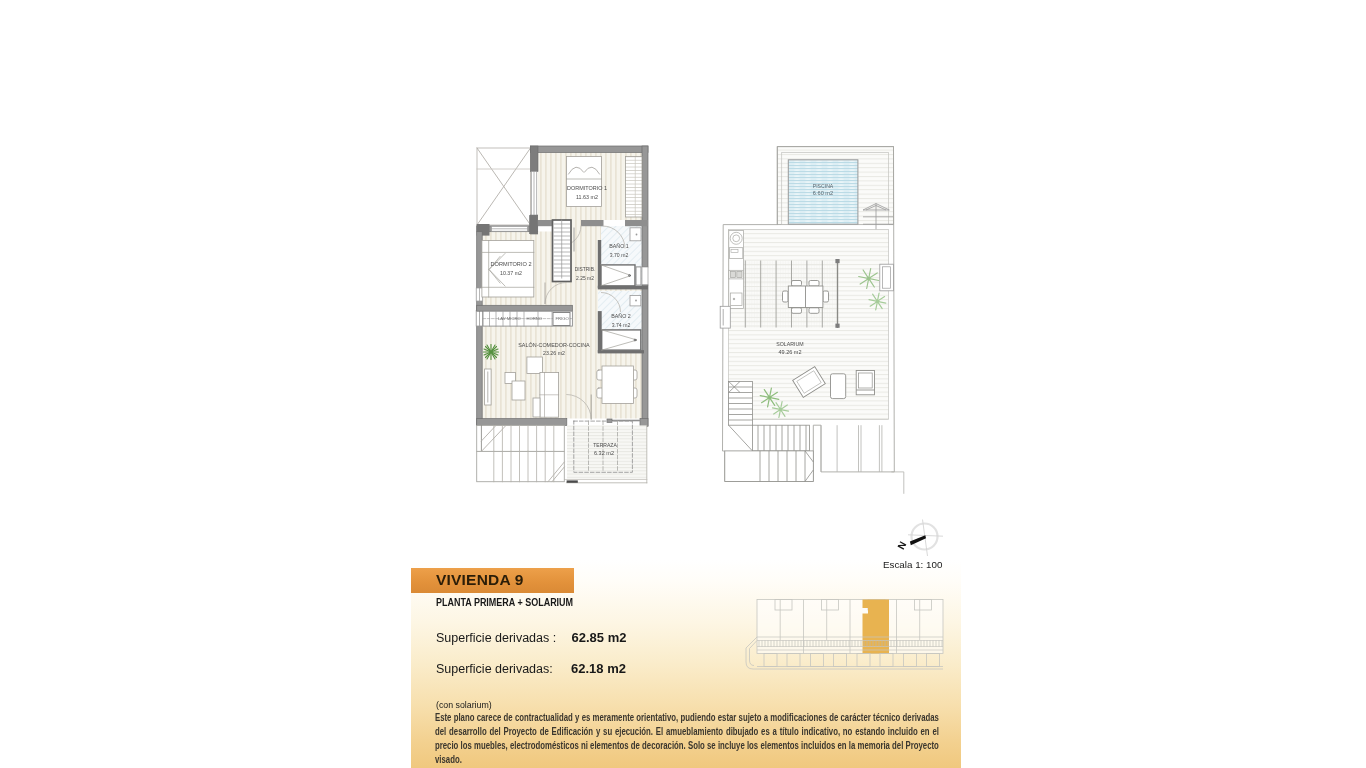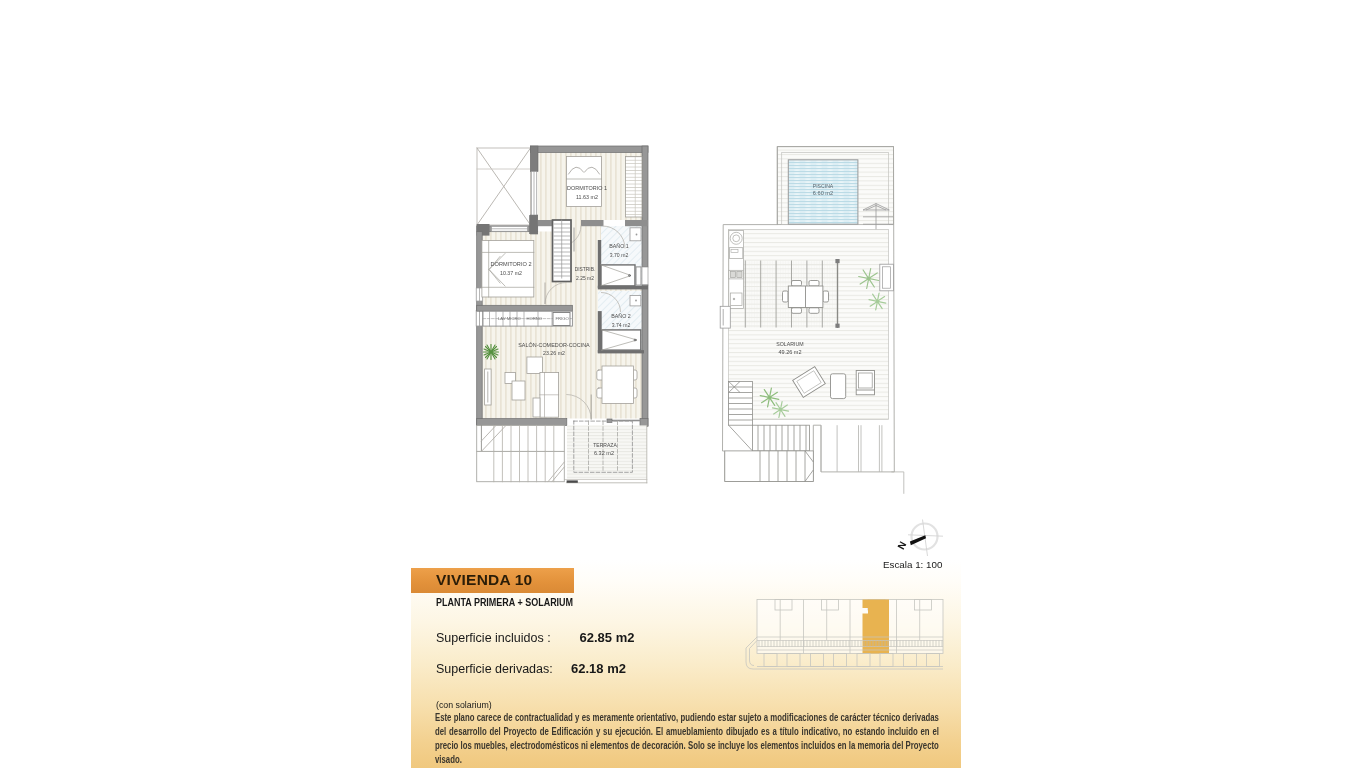--- a/index.html
+++ b/index.html
@@ -534,26 +534,26 @@
   <line x1="922.5" y1="519.5" x2="927.5" y2="556" stroke="#d4d4d4" stroke-width="0.9"></line>
   <polygon points="925.3,535.2 926,538.3 910.8,545.3 909.9,541.6" fill="#101010"></polygon>
   <text x="897.5" y="549.5" font-family="Liberation Sans, sans-serif" font-size="10" font-weight="bold" fill="#161616" transform="rotate(-62 901 545)">N</text>
 </g>
 
 <text x="883" y="568" font-family="Liberation Sans, sans-serif" font-size="9.8" fill="#1a1a1a">Escala 1: 100</text>
 </svg>
 
 <div class="abs" style="left:411px;top:567.5px;width:163px;height:25px;background:linear-gradient(180deg,#eda04a 0%,#e2913a 60%,#da8a35 100%);"></div>
 
-<div class="abs" style="left:436px;top:571px;width:200px;font-size:15.5px;font-weight:bold;color:#2b1d08;letter-spacing:0.2px;">VIVIENDA 10</div>
+<div class="abs" style="left:436px;top:571px;width:200px;font-size:15.5px;font-weight:bold;color:#2b1d08;letter-spacing:0.2px;">VIVIENDA 9</div>
 
 <div class="abs" style="left:436px;top:596px;font-size:10.5px;font-weight:bold;color:#181818;transform:scaleX(0.855);transform-origin:left top;white-space:nowrap;">PLANTA PRIMERA + SOLARIUM</div>
 
-<div class="abs" style="left:436px;top:630.5px;font-size:12.5px;color:#181818;">Superficie incluidos :</div>
-<div class="abs" style="left:571.5px;top:629.5px;font-size:13px;font-weight:bold;color:#181818;margin-left:8px;">62.85 m2</div>
+<div class="abs" style="left:436px;top:630.5px;font-size:12.5px;color:#181818;">Superficie derivadas :</div>
+<div class="abs" style="left:571.5px;top:629.5px;font-size:13px;font-weight:bold;color:#181818;">62.85 m2</div>
 
 <div class="abs" style="left:436px;top:661.5px;font-size:12.5px;color:#181818;">Superficie derivadas:</div>
 <div class="abs" style="left:571px;top:660.5px;font-size:13px;font-weight:bold;color:#181818;text-align:right;">62.18 m2</div>
 
 <div class="abs" style="left:436px;top:676px;font-size:8.8px;color:#181818;margin-top:24px;">(con solarium)</div>
 
 <svg class="abs" style="left:738px;top:596px" width="215" height="84" viewBox="0 0 215 84">
 
   <g stroke="#c6c6c0" stroke-width="0.8" fill="none">
     <rect x="19" y="3.5" width="186" height="54" fill="rgba(255,255,255,0.55)"></rect>

